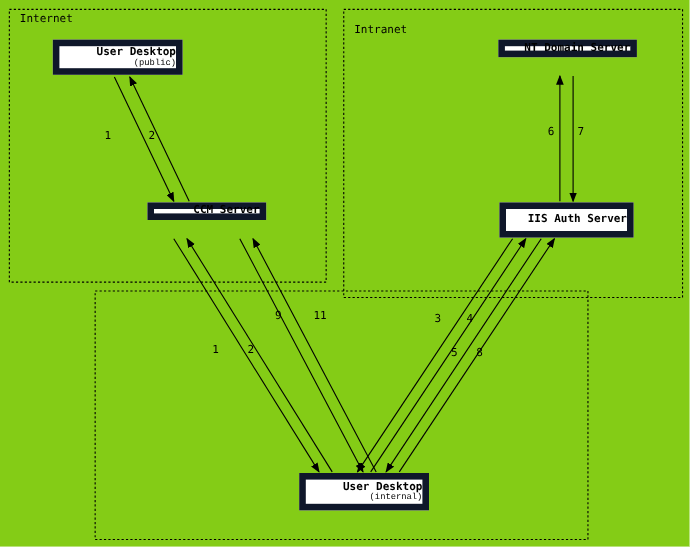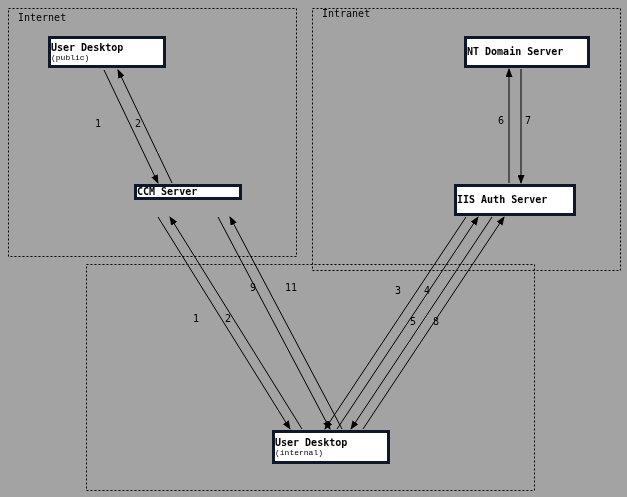--- a/index.html
+++ b/index.html
@@ -4,46 +4,46 @@
 <style>
   html, body {
     margin: 0;
     padding: 0;
     background: #ffffff;
   }
   #canvas {
     position: relative;
     width: 627px;
     height: 497px;
-    background: #a3a3a3;
+    background: #84cc16;
     font-family: "DejaVu Sans Mono", monospace;
     overflow: hidden;
   }
   #canvas svg.layer {
     position: absolute;
     left: 0;
     top: 0;
     width: 627px;
     height: 497px;
   }
   .zone-label {
     position: absolute;
     font-family: "DejaVu Sans Mono", monospace;
     font-size: 10px;
     color: #000000;
     white-space: nowrap;
   }
   .node {
     position: absolute;
     box-sizing: border-box;
-    border: 3px solid #0f172a;
+    border: 6px solid #0f172a;
     background: #ffffff;
     display: flex;
     flex-direction: column;
-    align-items: flex-start;
+    align-items: flex-end;
     justify-content: center;
     line-height: 1.15;
   }
   .node .title {
     font-family: "DejaVu Sans Mono", monospace;
     font-size: 10px;
     font-weight: bold;
     color: #000000;
     white-space: nowrap;
   }
@@ -96,32 +96,32 @@
 
   <svg class="layer" viewBox="0 0 627 497">
     <g fill="none" stroke="#000000" stroke-width="1" stroke-dasharray="2,2">
       <rect x="8.5" y="8.5" width="288" height="248"></rect>
       <rect x="312.5" y="8.5" width="308" height="262"></rect>
       <rect x="86.5" y="264.5" width="448" height="226"></rect>
     </g>
   </svg>
 
   <div class="zone-label" style="left:18px; top:12px;">Internet</div>
-  <div class="zone-label" style="left:322px; top:8px;">Intranet</div>
+  <div class="zone-label" style="left:322px; top:22px;">Intranet</div>
 
   <div class="node" style="left:48px; top:36px; width:118px; height:32px;">
     <span class="title">User Desktop</span>
     <span class="sub">(public)</span>
   </div>
 
   <div class="node" style="left:134px; top:184px; width:108px; height:16px;">
     <span class="title">CCM Server</span>
   </div>
 
-  <div class="node" style="left:464px; top:36px; width:126px; height:32px;">
+  <div class="node" style="left:453px; top:36px; width:126px; height:16px;">
     <span class="title">NT Domain Server</span>
   </div>
 
   <div class="node" style="left:454px; top:184px; width:122px; height:32px;">
     <span class="title">IIS Auth Server</span>
   </div>
 
   <div class="node" style="left:272px; top:430px; width:118px; height:34px;">
     <span class="title">User Desktop</span>
     <span class="sub">(internal)</span>

